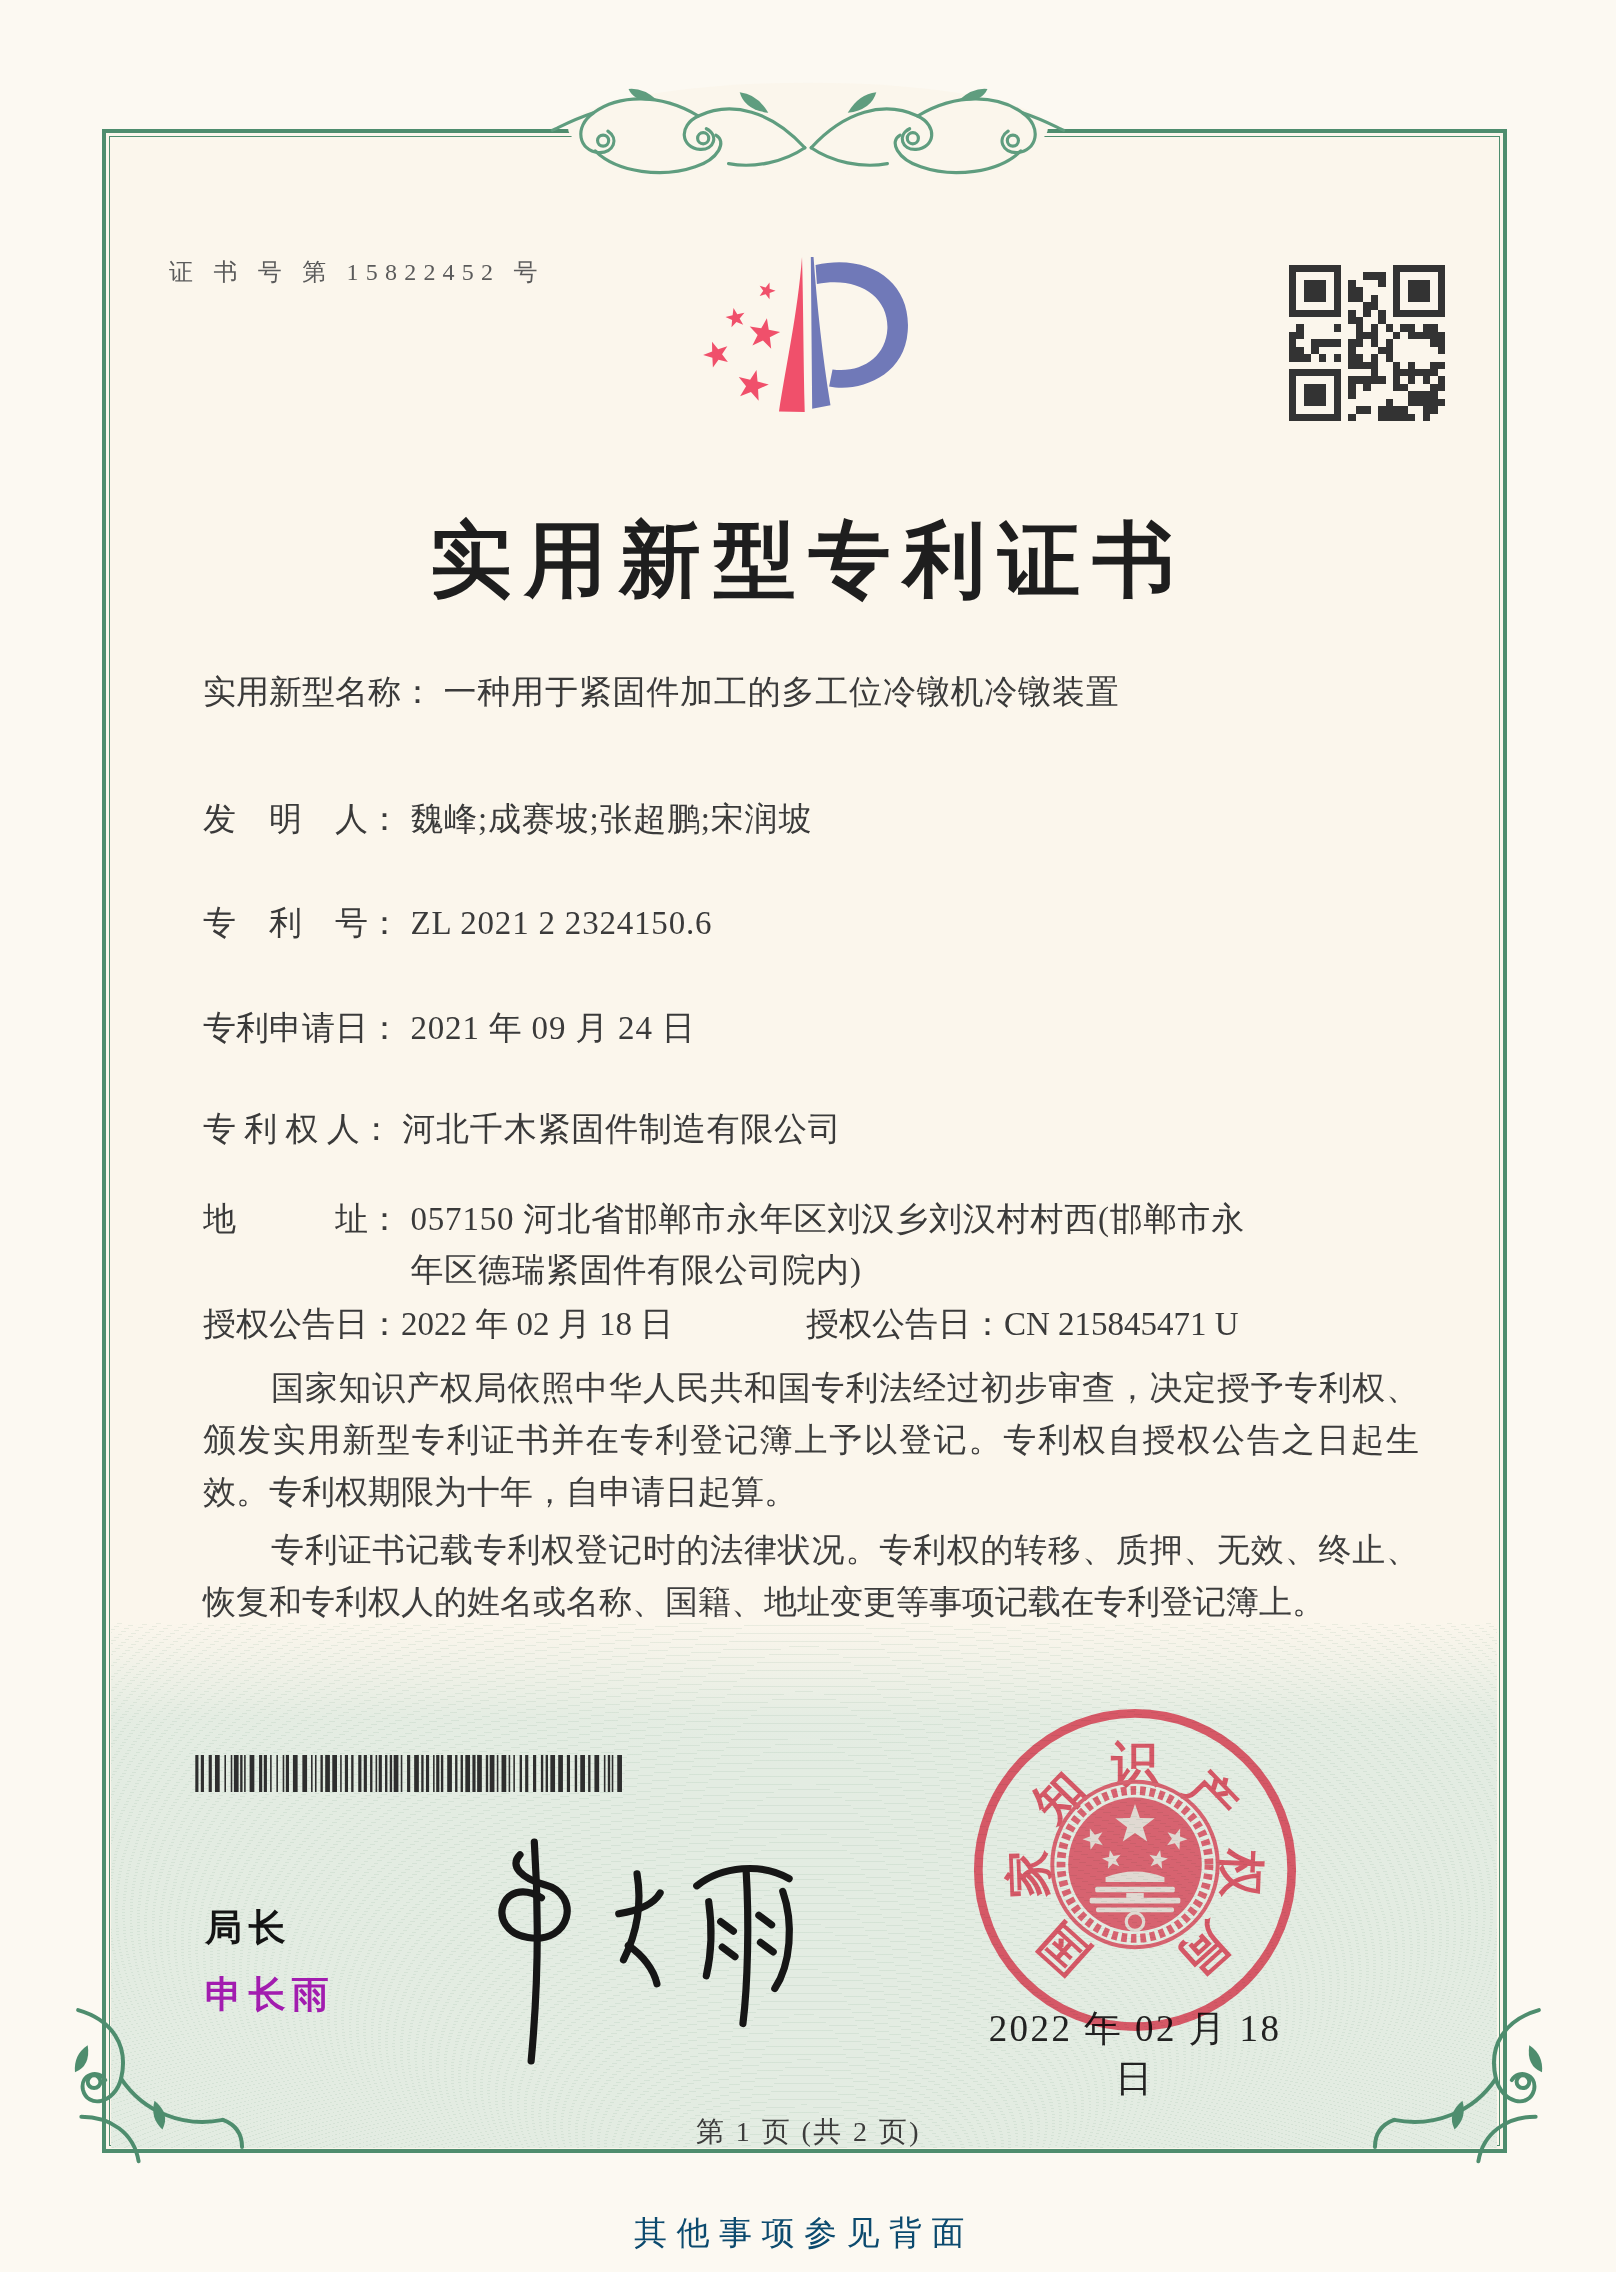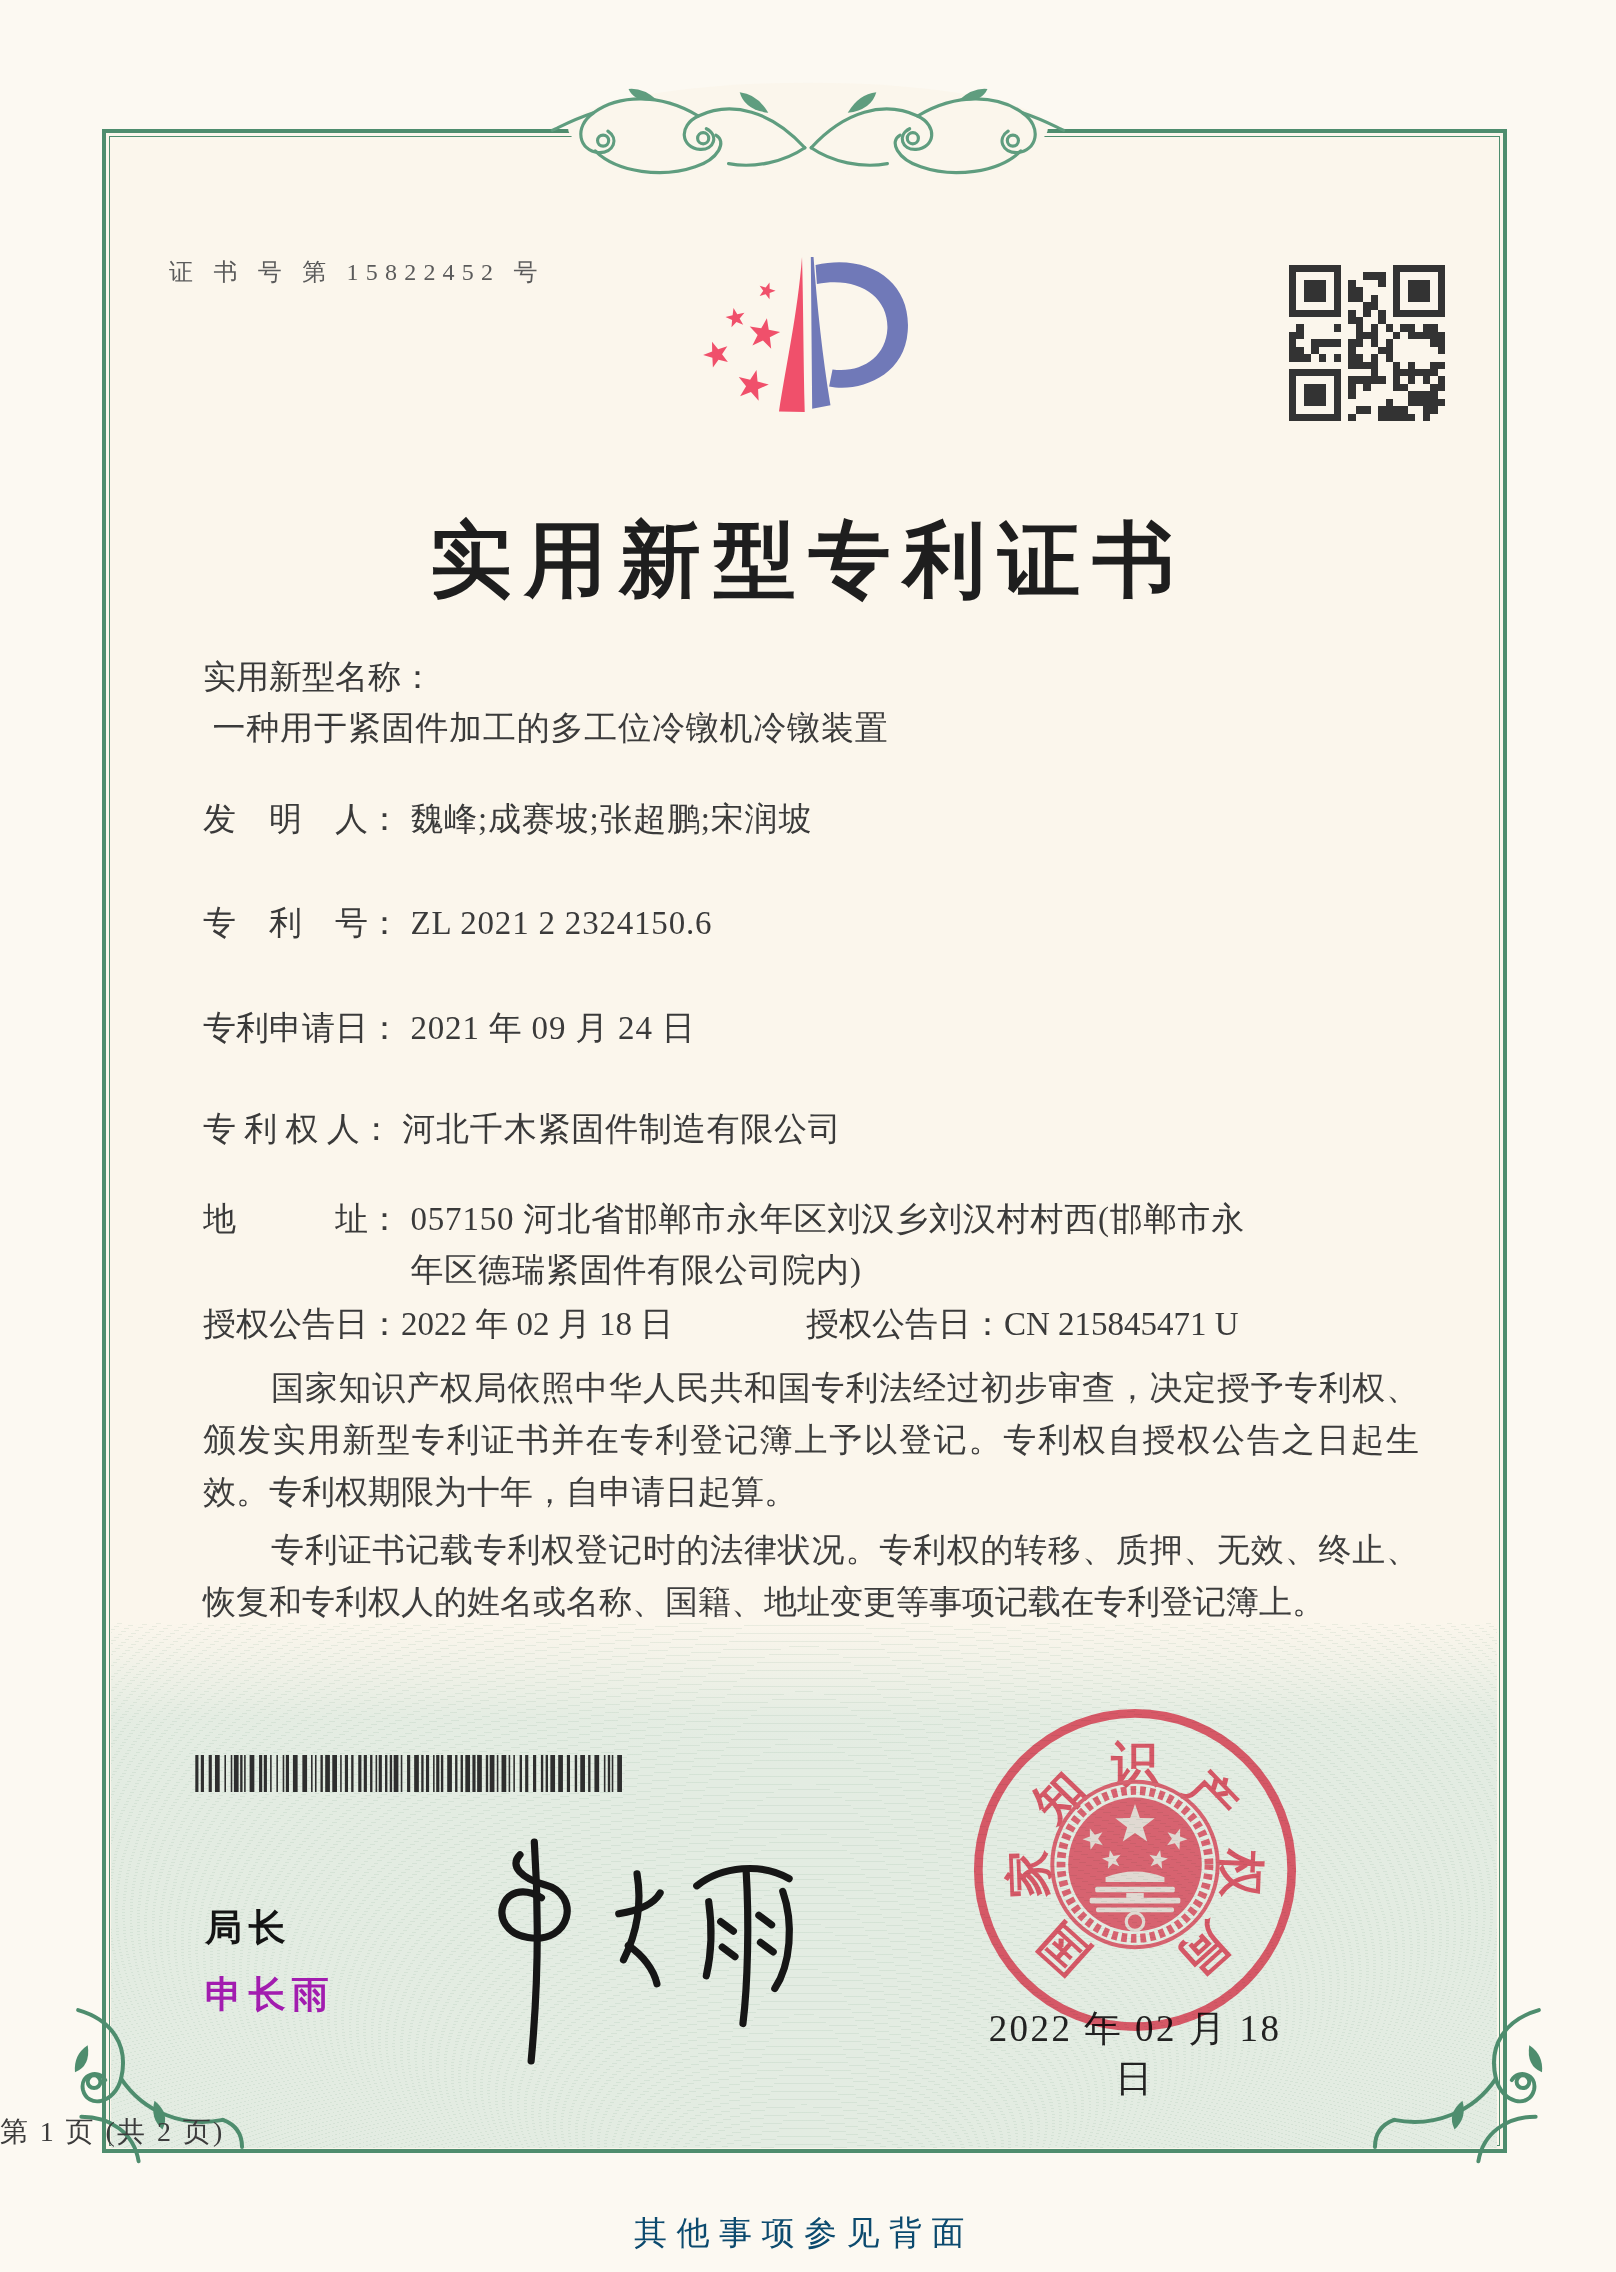--- a/index.html
+++ b/index.html
@@ -45,21 +45,21 @@
   .paras p{margin:0 0 6.4px 0;text-indent:68px;}
   .director-title{left:205px;top:1903px;font-size:37px;letter-spacing:6.4px;color:#141414;
     font-family:"Liberation Sans","DejaVu Sans",sans-serif;font-weight:600;}
   .director-name{left:205px;top:1970px;font-size:37px;letter-spacing:6.4px;color:#a21caf;
     font-family:"Liberation Sans","DejaVu Sans",sans-serif;font-weight:600;}
   .seal-date{
     left:964px;top:2004px;width:342px;text-align:center;
     font-size:37px;letter-spacing:2.4px;color:#222;z-index:2;
   }
   .page-num{
-    left:0;top:2113px;width:1617px;font-size:28px;
+    left:0;top:2113px;width:1617px;text-align:center;font-size:28px;
     letter-spacing:2.4px;color:#3c3c3c;
   }
   .back-note{
     left:0;top:2211px;width:1608px;text-align:center;font-size:33px;
     letter-spacing:9.5px;color:#0c4a6e;
   }
   svg{display:block;}
   .seal{opacity:.9;mix-blend-mode:multiply;z-index:3;}
   .sig{z-index:4;}
 </style>
@@ -257,21 +257,21 @@
       <rect x="14" y="0" width="7" height="7" fill="#333"></rect>
       <rect x="15" y="1" width="5" height="5" fill="#fbf6ec"></rect>
       <rect x="16" y="2" width="3" height="3" fill="#333"></rect>
       <rect x="0" y="14" width="7" height="7" fill="#333"></rect>
       <rect x="1" y="15" width="5" height="5" fill="#fbf6ec"></rect>
       <rect x="2" y="16" width="3" height="3" fill="#333"></rect>
     </svg>
 
   <div class="abs title">实用新型专利证书</div>
 
-  <div class="abs row" style="top:652px;flex-direction:column;">
+  <div class="abs row" style="top:667px;">
     <span class="label">实用新型名称：</span>
     <span class="value">一种用于紧固件加工的多工位冷镦机冷镦装置</span>
   </div>
   <div class="abs row" style="top:794px;">
     <span class="label">发　明　人：</span>
     <span class="value">魏峰;成赛坡;张超鹏;宋润坡</span>
   </div>
   <div class="abs row" style="top:898px;">
     <span class="label">专　利　号：</span>
     <span class="value">ZL 2021 2 2324150.6</span>

